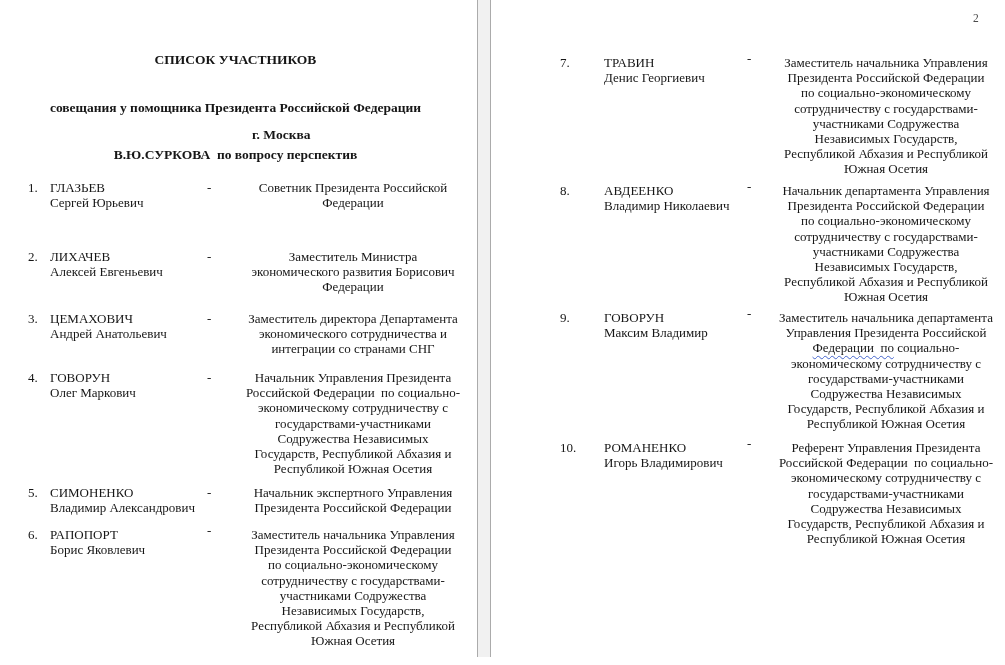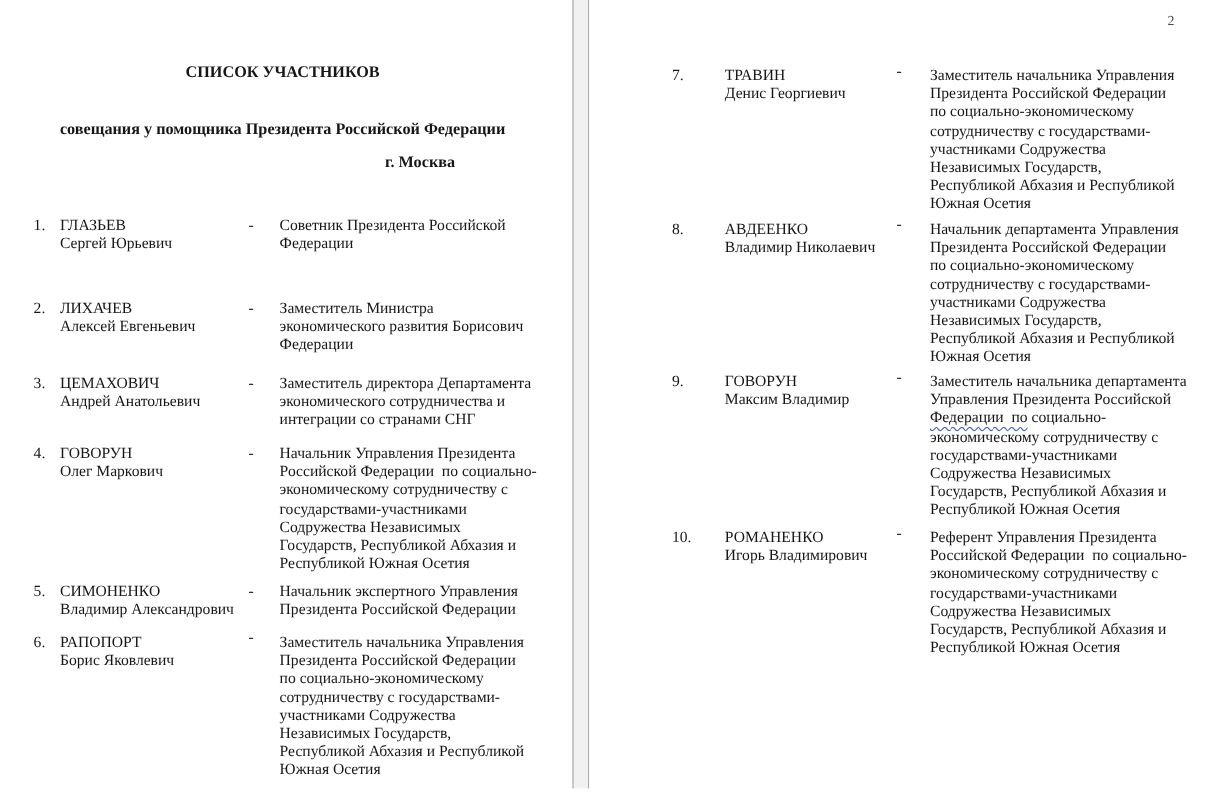--- a/index.html
+++ b/index.html
@@ -43,39 +43,38 @@
     font-weight: bold;
     font-size: 13.5px;
     line-height: 15.7px;
     white-space: pre-wrap;
   }
   .venue-block {
     position: absolute;
     left: 252px;
     top: 96px;
     width: 196px;
-    text-align: center;
     font-weight: bold;
     font-size: 13.5px;
     line-height: 15.3px;
     white-space: pre-wrap;
   }
   .item {
     position: absolute;
     left: 0;
     right: 0;
     font-size: 13px;
     line-height: 15.2px;
   }
   .item > * { position: absolute; top: 0; }
   .num  { text-align: left; }
   .nm   { white-space: nowrap; }
   .dash {}
   .dash.raised { top: -4px; }
-  .desc { white-space: pre-wrap; }
+  .desc { white-space: pre-wrap; text-align: center; }
   
   .pg-l .num  { left: 28px; }
   .pg-l .nm   { left: 50px; }
   .pg-l .dash { left: 207px; }
   .pg-l .desc { left: 233px; width: 240px; }
   
   .pg-r .num  { left: 69px; }
   .pg-r .nm   { left: 97px; margin-left: 16px; }
   .pg-r .dash { left: 256px; }
   .pg-r .desc { left: 284px; width: 222px; }
@@ -92,20 +91,21 @@
   }
 </style>
 </head>
 <body>
 
 <div class="page pg-l" id="page-left">
 
   <div class="doc-header">
     <div>СПИСОК УЧАСТНИКОВ</div>
     <div>совещания у помощника Президента Российской Федерации</div>
+    <div>В.Ю.СУРКОВА  по вопросу перспектив</div>
   </div>
 
   <div class="venue-block">
     <div>г. Москва</div>
   </div>
 
   <div class="item" style="top:180px">
     <span class="num">1.</span>
     <div class="nm">
       <div>ГЛАЗЬЕВ</div>

